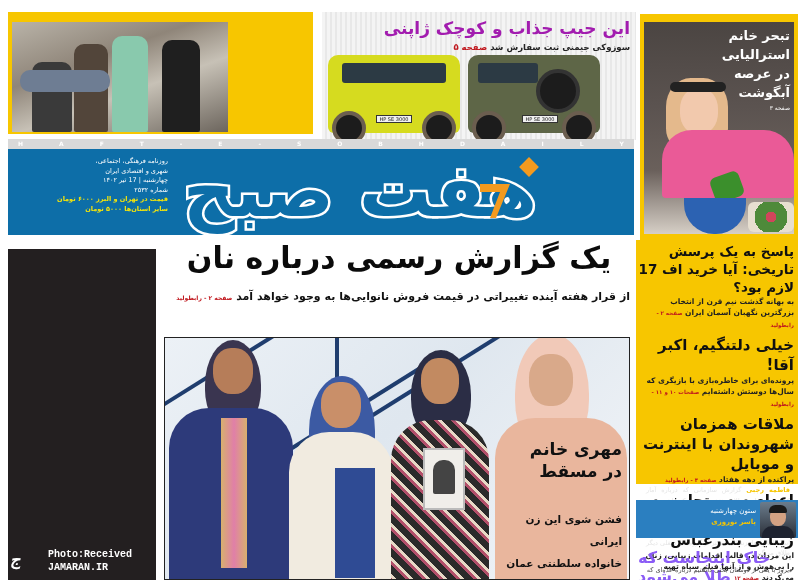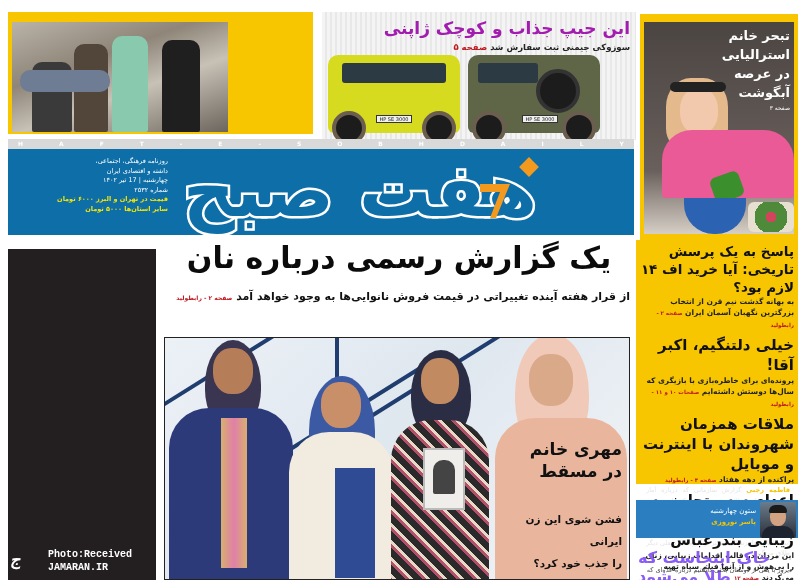--- a/index.html
+++ b/index.html
@@ -190,21 +190,21 @@
 <div class="abs masthead"></div>
 <div class="abs logo">
   <div class="logo-text">هفت صبح</div>
   <svg class="logo-seven" viewBox="0 0 34 40">
     <path d="M2 4 L32 4 L18 38 L12 38 L22 12 L2 12 Z" fill="#f39a1e"></path>
   </svg>
   <div class="logo-diamond"></div>
 </div>
 <div class="abs info-block">
   <div>روزنامه فرهنگی، اجتماعی،</div>
-  <div>داشته و اقتصادی ایران</div>
+  <div>شهری و اقتصادی ایران</div>
   <div>چهارشنبه | 17 تیر ۱۴۰۲</div>
   <div>شماره ۲۵۳۲</div>
   <div class="price">قیمت در تهران و البرز ۶۰۰۰ تومان</div>
   <div class="price">سایر استان‌ها ۵۰۰۰ تومان</div>
 </div>
 
 <div class="abs headline">یک گزارش رسمی درباره نان</div>
 <div class="abs subhead">
   <span>از قرار هفته آینده تغییراتی در قیمت فروش نانوایی‌ها به وجود خواهد آمد</span>
   <span class="pg">صفحه ۲ - رابطولید</span>
@@ -266,27 +266,28 @@
   <div class="award">
       <div class="portrait"></div>
     </div>
 </div>
 <div class="abs photo-title">
   <div>مهری خانم</div>
   <div>در مسقط</div>
 </div>
 <div class="abs photo-sub">
   <div>فشن شوی این زن ایرانی</div>
+  <div>خانواده سلطنتی عمان</div>
   <div>را جذب خود کرد؟</div>
 </div>
 
 <div class="abs right-col"></div>
 <div class="abs right-items">
   <div>
-    <div class="r-title">پاسخ به یک پرسش تاریخی: آیا خرید اف ۱۴ لازم بود؟</div>
+    <div class="r-title">پاسخ به یک پرسش تاریخی: آیا خرید اف 17 لازم بود؟</div>
     <div class="r-sub"><span>به بهانه گذشت نیم قرن از انتخاب بزرگترین نگهبان آسمان ایران</span> <span class="pg">صفحه ۲ - رابطولید</span></div>
   </div>
   <div>
     <div class="r-title big">خیلی دلتنگیم، اکبر آقا!</div>
     <div class="r-sub"><span>پرونده‌ای برای خاطره‌بازی با بازیگری که سال‌ها دوستش داشته‌ایم</span> <span class="pg">صفحات ۱۰ و ۱۱ - رابطولید</span></div>
   </div>
   <div>
     <div class="r-title big">ملاقات همزمان شهروندان با اینترنت و موبایل</div>
     <div class="r-sub"><span>پراکنده از دهه هفتاد</span> <span class="pg">صفحه ۴ - رابطولید</span></div>
   </div>

